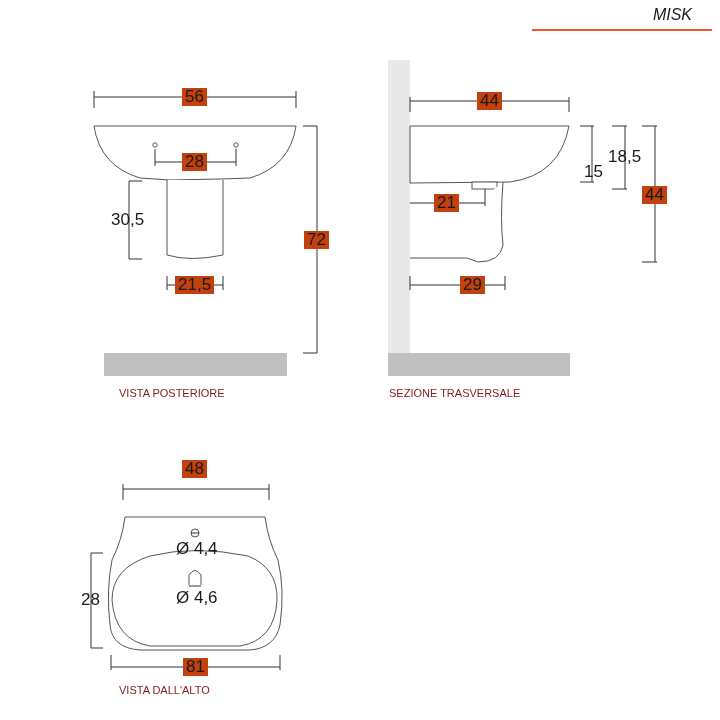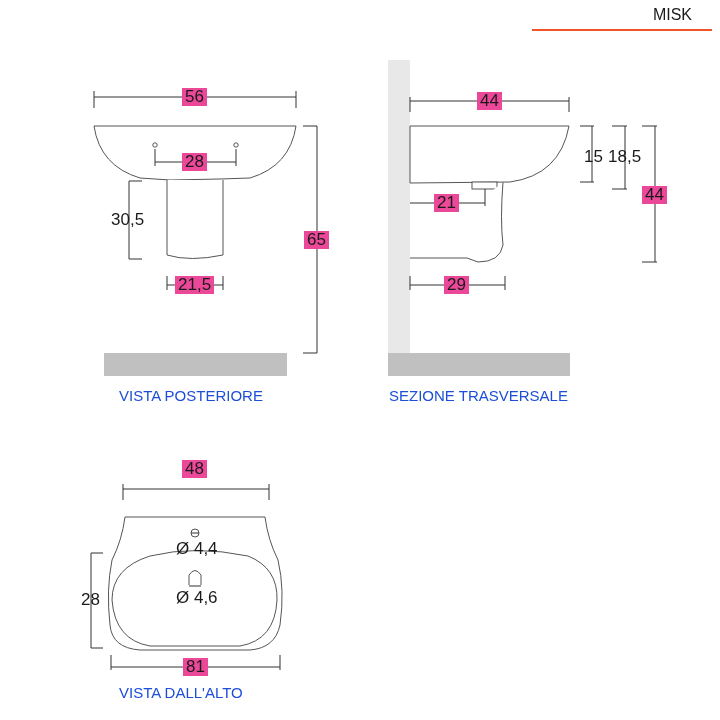--- a/index.html
+++ b/index.html
@@ -1,24 +1,24 @@
 <!DOCTYPE html>
 <html><head>
 <meta charset="utf-8">
 <style>
   html, body { margin: 0; padding: 0; background: #ffffff; }
   body { width: 720px; height: 720px; position: relative; overflow: hidden;
          font-family: "Liberation Sans", "DejaVu Sans", sans-serif; color: #1a1a1a; }
   svg { position: absolute; left: 0; top: 0; }
   .dim { stroke: #333; stroke-width: 1; fill: none; }
   .shape { stroke: #555; stroke-width: 1; fill: #ffffff; }
-  .lbl { position: absolute; font-size: 17px; color: #1a1a1a; background: #ec4899; padding: 0 3px; line-height: 18px; white-space: nowrap; }
+  .lbl { position: absolute; font-size: 17px; color: #1a1a1a; background: #c2410c; padding: 0 3px; line-height: 18px; white-space: nowrap; }
   .lbl.nobg { background: transparent; }
-  .caption { position: absolute; font-size: 15px; color: #1d4ed8; white-space: nowrap; }
-  .brand { position: absolute; right: 28px; top: 6px; font-size: 16px; color: #1a1a1a; }
+  .caption { position: absolute; font-size: 11px; color: #7f1d1d; white-space: nowrap; }
+  .brand { position: absolute; right: 28px; top: 6px; font-size: 16px; color: #1a1a1a; font-style: italic; }
   .brand-line { position: absolute; left: 532px; top: 29px; width: 180px; height: 2px; background: #f0542a; }
 </style>
 </head>
 <body>
 
 <div class="brand">MISK</div>
 <div class="brand-line"></div>
 
 <svg width="720" height="720" viewBox="0 0 720 720">
 
@@ -105,29 +105,29 @@
     <line class="dim" x1="111" y1="667" x2="280" y2="667"></line>
     <line class="dim" x1="111" y1="655" x2="111" y2="670"></line>
     <line class="dim" x1="280" y1="655" x2="280" y2="670"></line>
   </g>
 </svg>
 
 <div class="lbl" style="left:182px;top:88px">56</div>
 <div class="lbl" style="left:182px;top:153px">28</div>
 <div class="lbl nobg" style="left:108px;top:211px">30,5</div>
 <div class="lbl" style="left:175px;top:276px">21,5</div>
-<div class="lbl" style="left:304px;top:231px">65</div>
+<div class="lbl" style="left:304px;top:231px">72</div>
 <div class="caption" style="left:119px;top:387px">VISTA POSTERIORE</div>
 
 <div class="lbl" style="left:477px;top:92px">44</div>
-<div class="lbl nobg" style="left:581px;top:148px">15</div>
+<div class="lbl nobg" style="left:581px;top:163px">15</div>
 <div class="lbl nobg" style="left:605px;top:148px">18,5</div>
 <div class="lbl" style="left:642px;top:186px">44</div>
 <div class="lbl" style="left:434px;top:194px">21</div>
-<div class="lbl" style="left:444px;top:276px">29</div>
+<div class="lbl" style="left:460px;top:276px">29</div>
 <div class="caption" style="left:389px;top:387px">SEZIONE TRASVERSALE</div>
 
 <div class="lbl" style="left:182px;top:460px">48</div>
 <div class="lbl nobg" style="left:173px;top:540px">Ø 4,4</div>
 <div class="lbl nobg" style="left:173px;top:589px">Ø 4,6</div>
 <div class="lbl nobg" style="left:78px;top:591px">28</div>
 <div class="lbl" style="left:183px;top:658px">81</div>
 <div class="caption" style="left:119px;top:684px">VISTA DALL'ALTO</div>
 
 </body></html>

